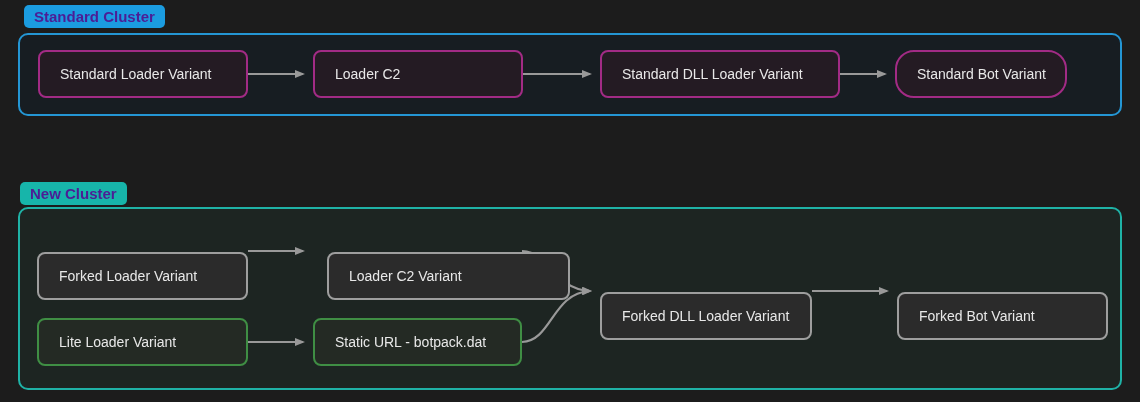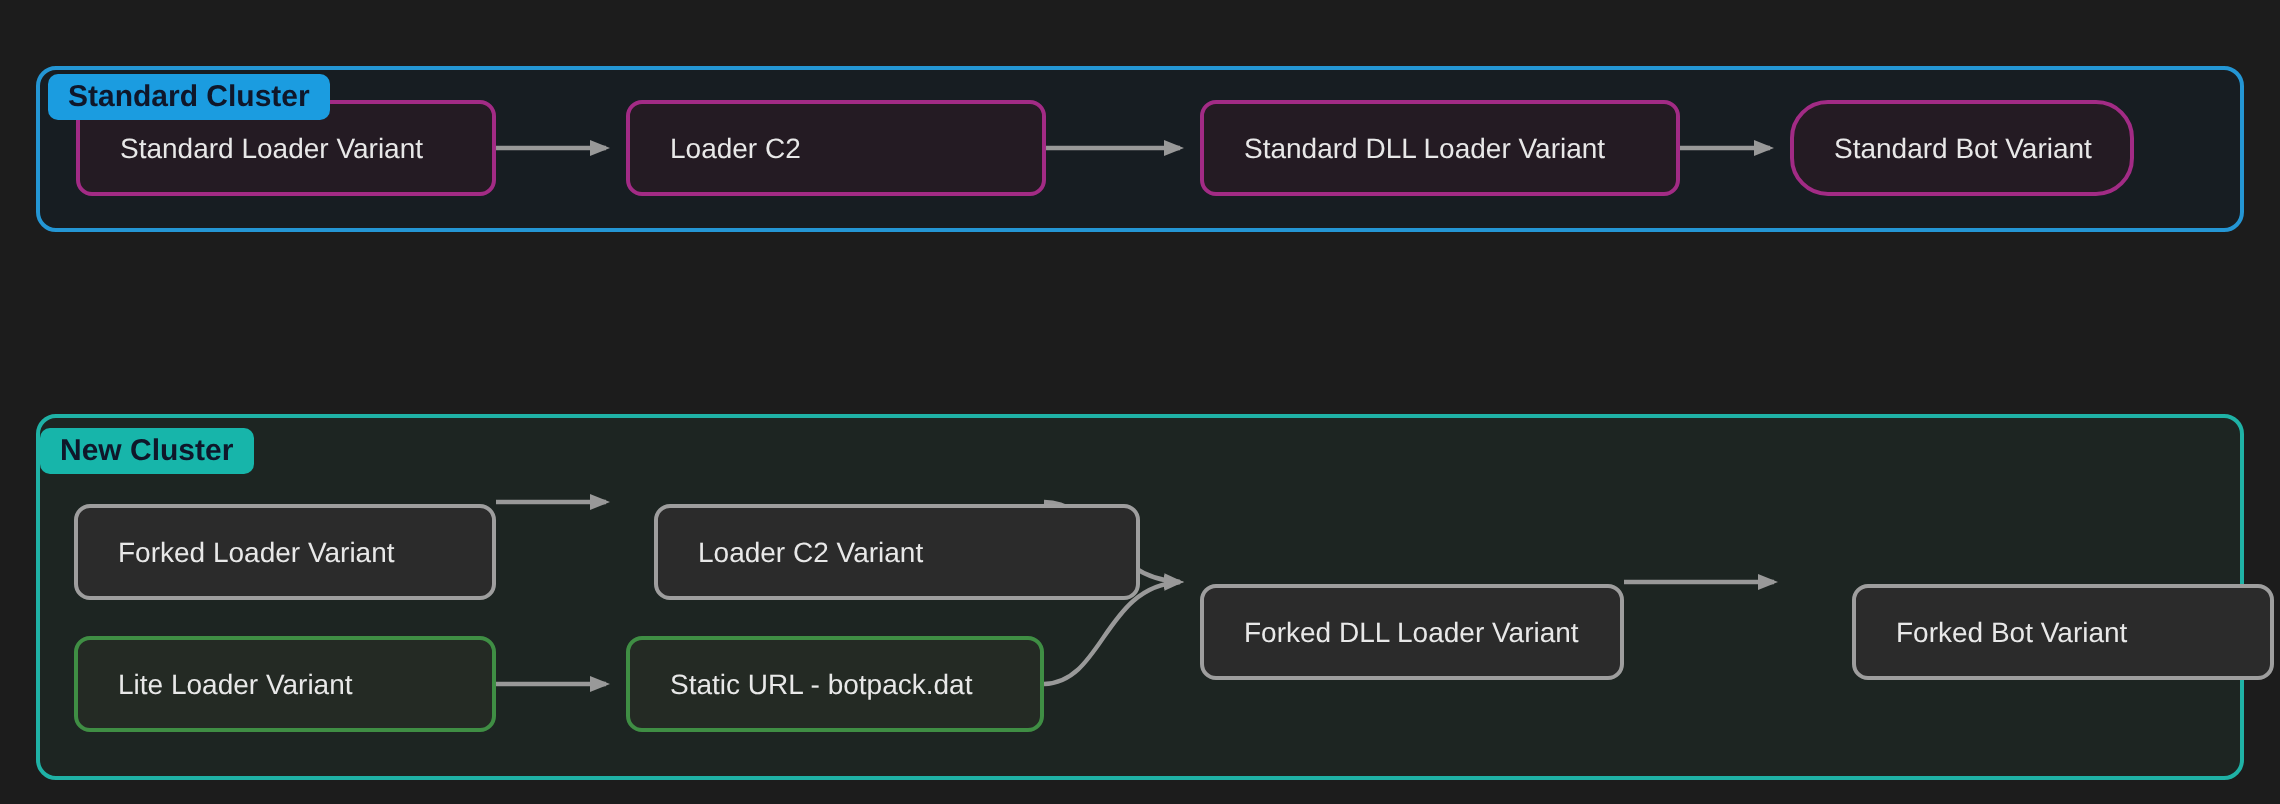--- a/index.html
+++ b/index.html
@@ -28,28 +28,27 @@
     border: 2px solid var(--standard-cluster-border, #2496d4);
   }
   .cluster-new {
     left: 18px; top: 207px; width: 1104px; height: 183px;
     background: var(--new-cluster-bg, #1d2522);
     border: 2px solid var(--new-cluster-border, #1fb2a6);
   }
   
   .badge {
     position: absolute;
-    color: #0f172a;
+    color: #4c1d95;
     font-size: 15px;
     font-weight: 600;
     line-height: 23px;
     padding: 0 10px;
     border-radius: 5px;
     white-space: nowrap;
-    margin-top: 32px;
   }
   .badge-standard { left: 24px; top: 5px; background: var(--standard-accent, #1b9ce0); }
   .badge-new { left: 20px; top: 182px; background: var(--new-accent, #17b5aa); }
   
   .node {
     position: absolute;
     box-sizing: border-box;
     border-radius: 8px;
     display: flex;
     align-items: center;
@@ -74,21 +73,21 @@
   }
   .n-s0 { left: 38px;  top: 50px;  width: 210px; height: 48px; }
   .n-s1 { left: 313px; top: 50px;  width: 210px; height: 48px; }
   .n-s2 { left: 600px; top: 50px;  width: 240px; height: 48px; }
   .n-s3 { left: 895px; top: 50px;  width: 172px; height: 48px; border-radius: 19px; }
   .n-f0 { left: 37px;  top: 227px; width: 211px; height: 48px; }
   .n-f1 { left: 327px; top: 227px; width: 243px; height: 48px; }
   .n-l0 { left: 37px;  top: 318px; width: 211px; height: 48px; }
   .n-l1 { left: 313px; top: 318px; width: 209px; height: 48px; }
   .n-d  { left: 600px; top: 267px; width: 212px; height: 48px; }
-  .n-b  { left: 926px; top: 267px; width: 211px; height: 48px; }
+  .n-b  { left: 897px; top: 267px; width: 211px; height: 48px; }
   
   .edges {
     position: absolute;
     left: 0; top: 0;
     width: 1140px; height: 402px;
     pointer-events: none;
   }
   .edge {
     stroke: var(--edge, #999999);
     stroke-width: 2.2;

